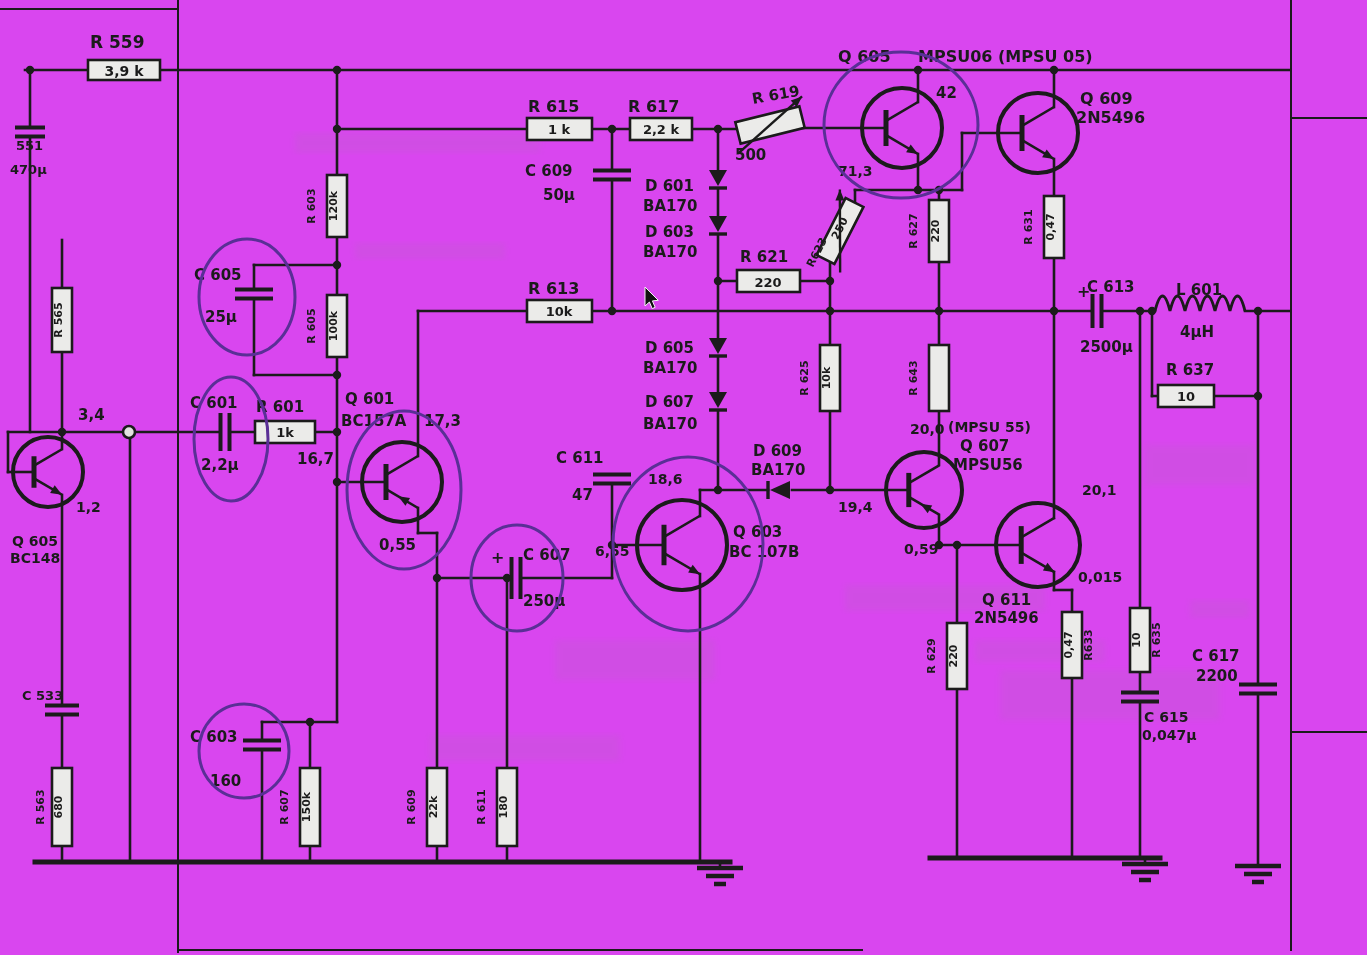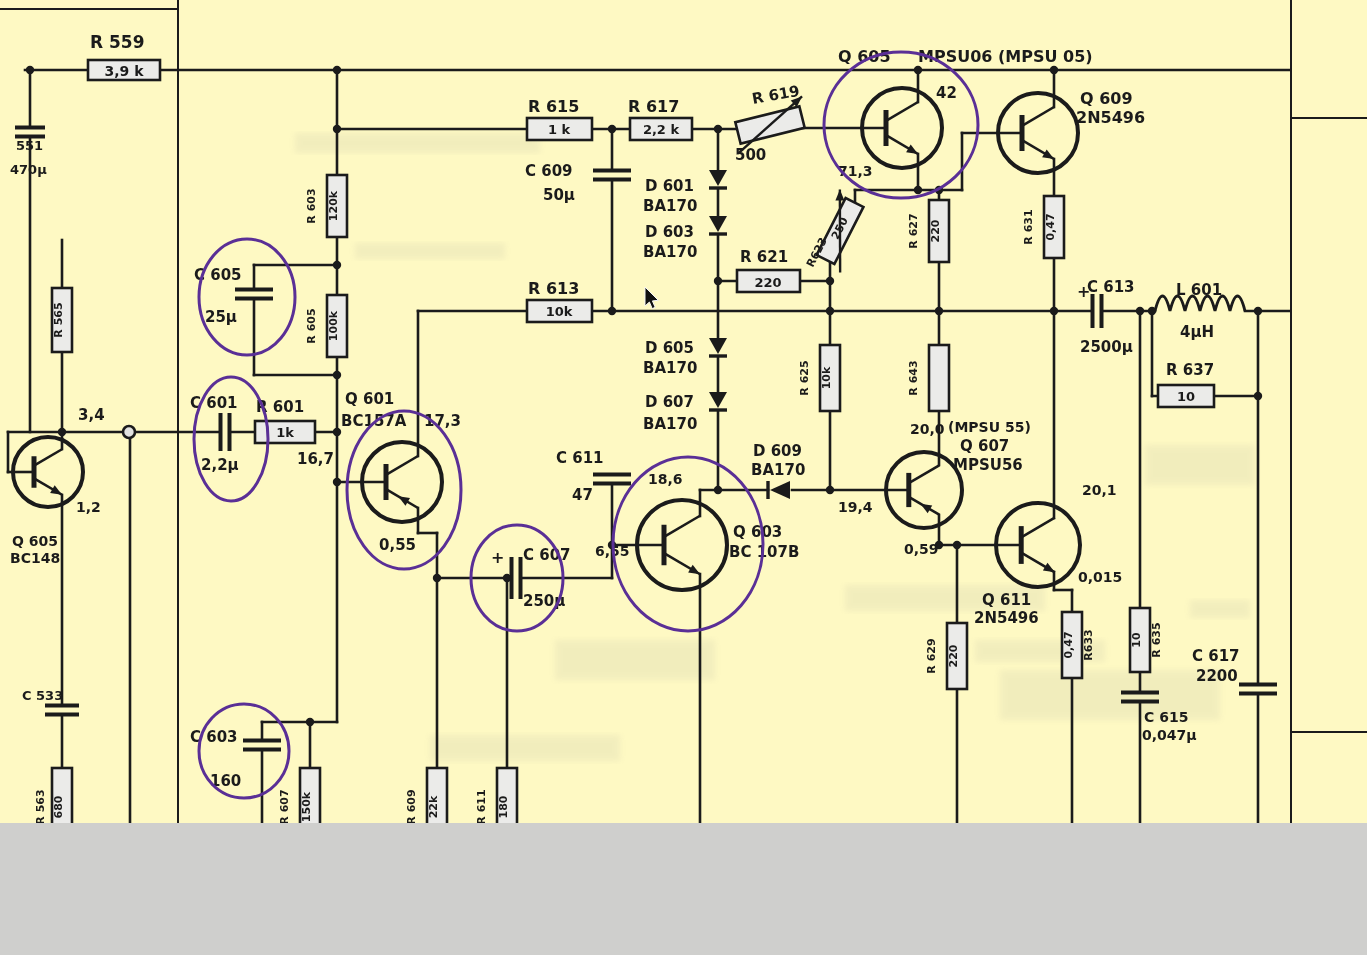--- a/index.html
+++ b/index.html
@@ -1,16 +1,16 @@
 <!DOCTYPE html>
 <html><head>
 <meta charset="utf-8">
 <style>
   html,body{margin:0;padding:0;background:#cfcfcd;}
-  #stage{width:1367px;height:823px;background:#fef9c3;position:relative;overflow:hidden;}
+  #stage{width:1367px;height:955px;background:#d946ef;position:relative;overflow:hidden;}
   svg{display:block;}
   svg text{font-family:"DejaVu Sans",sans-serif;}
 </style>
 </head>
 <body>
 
 <div id="stage">
     <svg width="1367" height="955" viewBox="0 0 1367 955">
       <defs>
         <filter id="blur">

